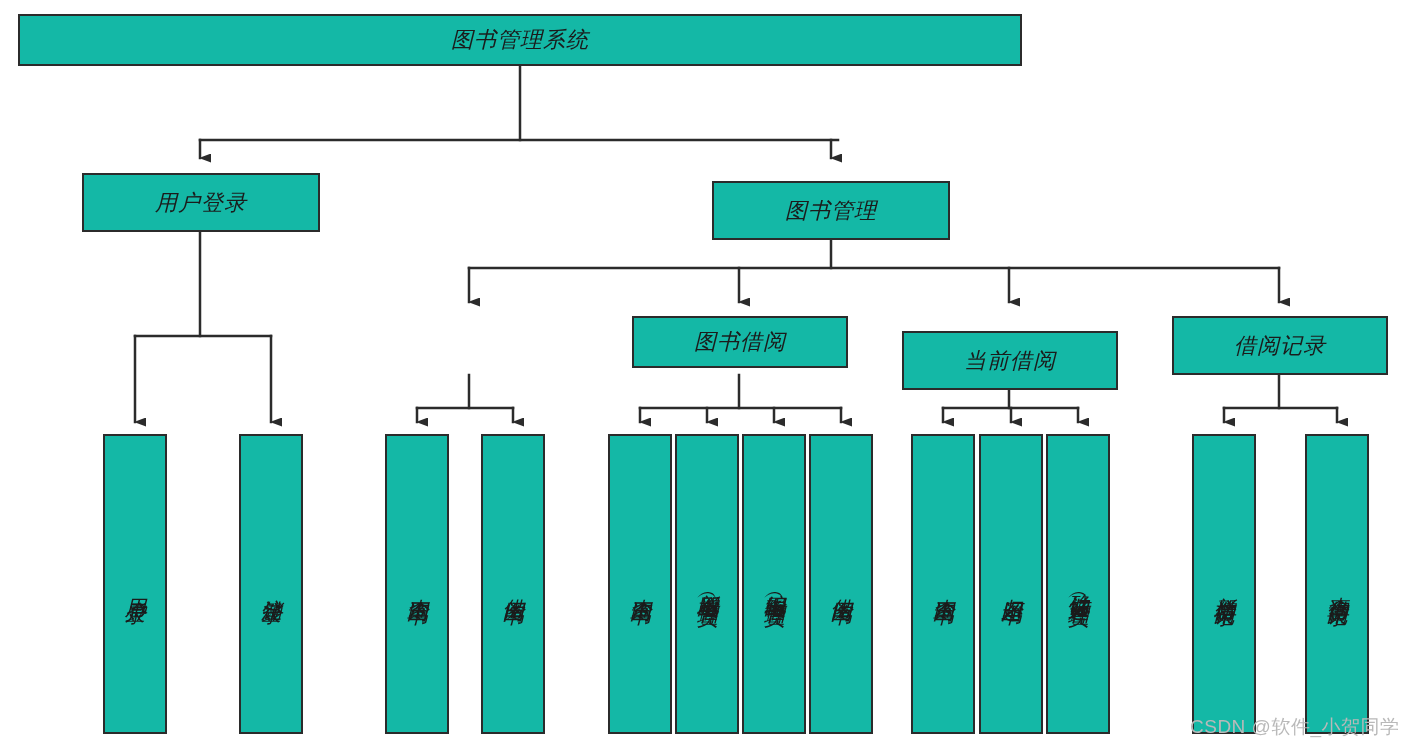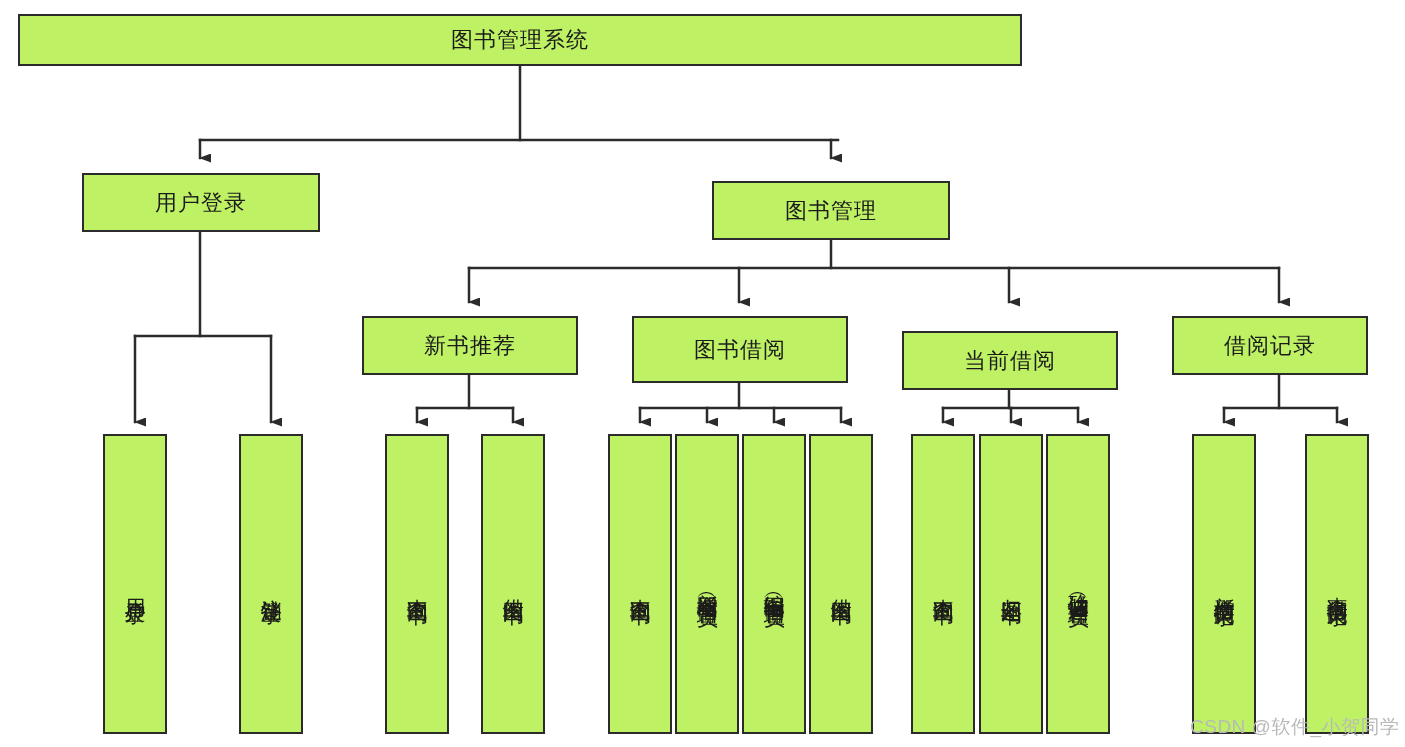--- a/index.html
+++ b/index.html
@@ -22,25 +22,26 @@
   svg.diagram-canvas {
     position: absolute;
     top: 0;
     left: 0;
     width: 1405px;
     height: 747px;
   }
   .node-box {
     position: absolute;
     box-sizing: border-box;
-    background: #bef264;
+    background: #14b8a6;
     border: 2.5px solid #2b2b2b;
     display: flex;
     align-items: center;
     justify-content: center;
+    font-style: italic;
   }
   .node-label-h {
     font-size: 22px;
     color: #1b1b1b;
     letter-spacing: 1px;
     line-height: 1;
     white-space: nowrap;
   }
   .node-box.leaf {
     align-items: center;
@@ -127,30 +128,27 @@
     <span class="node-label-h">图书管理系统</span>
   </div>
 
   <div class="node-box" style="left:82px; top:173px; width:238px; height:59px;">
     <span class="node-label-h">用户登录</span>
   </div>
   <div class="node-box" style="left:712px; top:173px; width:238px; height:59px;margin-top:8px;">
     <span class="node-label-h">图书管理</span>
   </div>
 
-  <div class="node-box" style="left:362px; top:316px; width:216px; height:59px;">
-    <span class="node-label-h">新书推荐</span>
-  </div>
-  <div class="node-box" style="left:632px; top:316px; width:216px; height:67px;">
+  <div class="node-box" style="left:632px; top:316px; width:216px; height:52px;">
     <span class="node-label-h">图书借阅</span>
   </div>
   <div class="node-box" style="left:902px; top:331px; width:216px; height:59px;">
     <span class="node-label-h">当前借阅</span>
   </div>
-  <div class="node-box" style="left:1172px; top:316px; width:196px; height:59px;">
+  <div class="node-box" style="left:1172px; top:316px; width:216px; height:59px;">
     <span class="node-label-h">借阅记录</span>
   </div>
 
   <div class="node-box leaf" style="left:103px; top:434px; width:64px; height:300px;">
     <span class="node-label-v">用户登录</span>
   </div>
   <div class="node-box leaf" style="left:239px; top:434px; width:64px; height:300px;">
     <span class="node-label-v">注销登录</span>
   </div>
 

